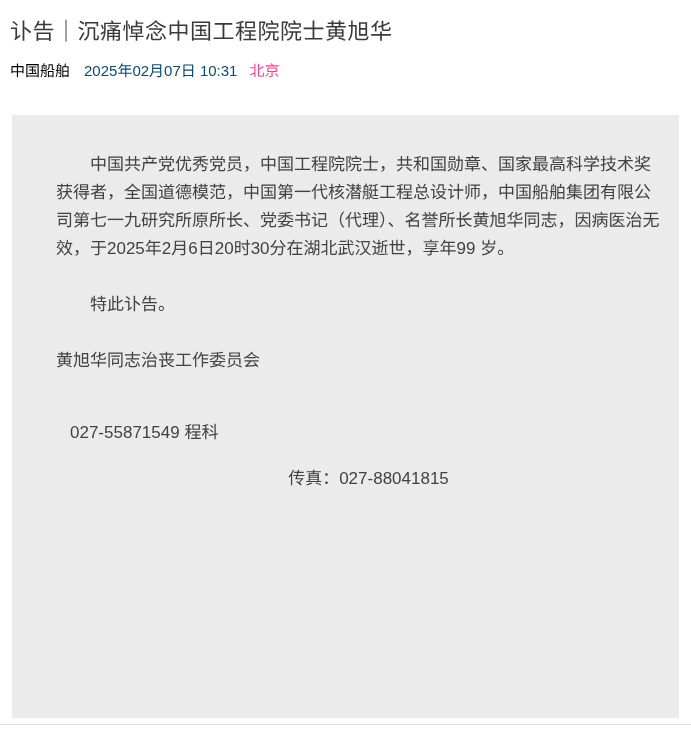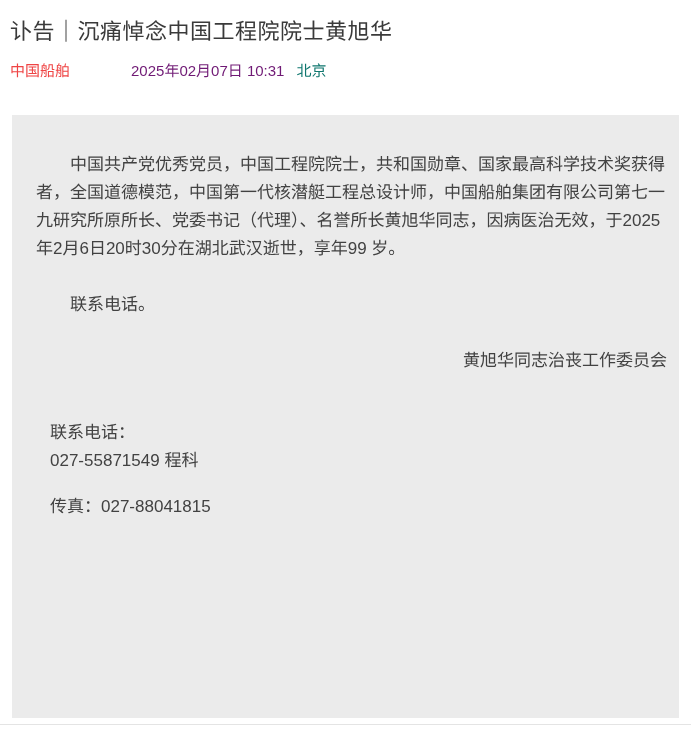--- a/index.html
+++ b/index.html
@@ -31,61 +31,60 @@
   }
   
   .article-meta {
     margin: 12px 10px 0 10px;
     font-size: 15px;
     line-height: 21px;
     color: #b2b2b2;
     white-space: nowrap;
   }
   .account-name {
-    color: #ef4444;
+    color: #000000;
     margin-right: 14px;
     cursor: pointer;
   }
   .publish-time {
-    color: #701a75;
+    color: #0c4a6e;
     margin-right: 12px;
-    margin-left: 47px;
   }
   .publish-location {
-    color: #0f766e;
+    color: #ec4899;
   }
   
   .notice-box {
     box-sizing: border-box;
     margin: 34px 0 0 12px;
     width: 667px;
     min-height: 603px;
     background: #ebebeb;
-    padding: 36px 12px 50px 24px;
+    padding: 36px 12px 50px 44px;
     color: #424242;
     font-size: 17px;
     line-height: 28px;
   }
   .notice-box p {
     margin: 0;
     padding: 0;
   }
   .para {
     text-indent: 2em;
     margin-bottom: 28px !important;
   }
   .sig {
-    text-align: right;
   }
   .contact-block {
     margin-top: 44px;
     margin-left: 14px;
   }
   .contact-fax {
     margin-top: 18px !important;
+    text-align: center;
   }
   
   .bottom-divider {
     margin-top: 6px;
     width: 691px;
     height: 0;
     border-top: 1px solid #e4e4e4;
   }
 </style>
 </head>
@@ -97,27 +96,26 @@
 
   <div class="article-meta">
     <span class="account-name">中国船舶</span><span class="publish-time">2025年02月07日 10:31</span><span class="publish-location">北京</span>
   </div>
 
   <div class="notice-box">
 
     <p class="para">中国共产党优秀党员，中国工程院院士，共和国勋章、国家最高科学技术奖获得者，全国道德模范，中国第一代核潜艇工程总设计师，中国船舶集团有限公司第七一九研究所原所长、党委书记（代理）、名誉所长黄旭华同志，因病医治无效，于2025年2月6日20时30分在湖北武汉逝世，享年99 岁。</p>
 
 
-    <p class="para">联系电话。</p>
+    <p class="para">特此讣告。</p>
 
     <p class="sig">黄旭华同志治丧工作委员会</p>
 
 
     <div class="contact-block">
-      <p>联系电话：</p>
       <p>027-55871549 程科</p>
       <p class="contact-fax">传真：027-88041815</p>
     </div>
 
   </div>
 
   <div class="bottom-divider"></div>
 
 </div>
 

